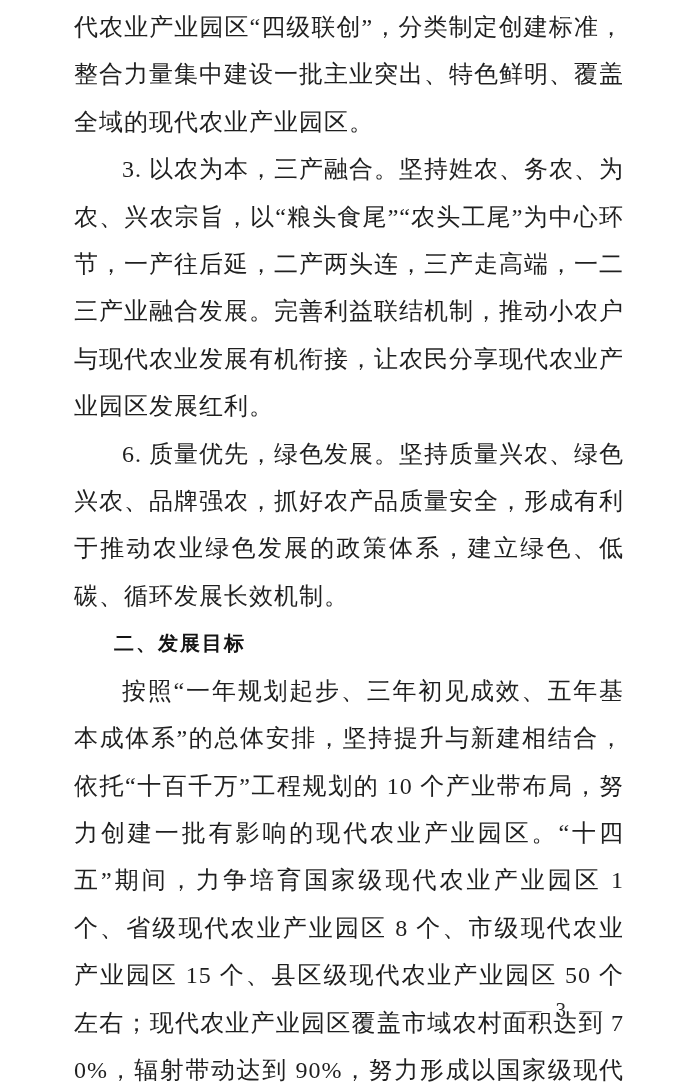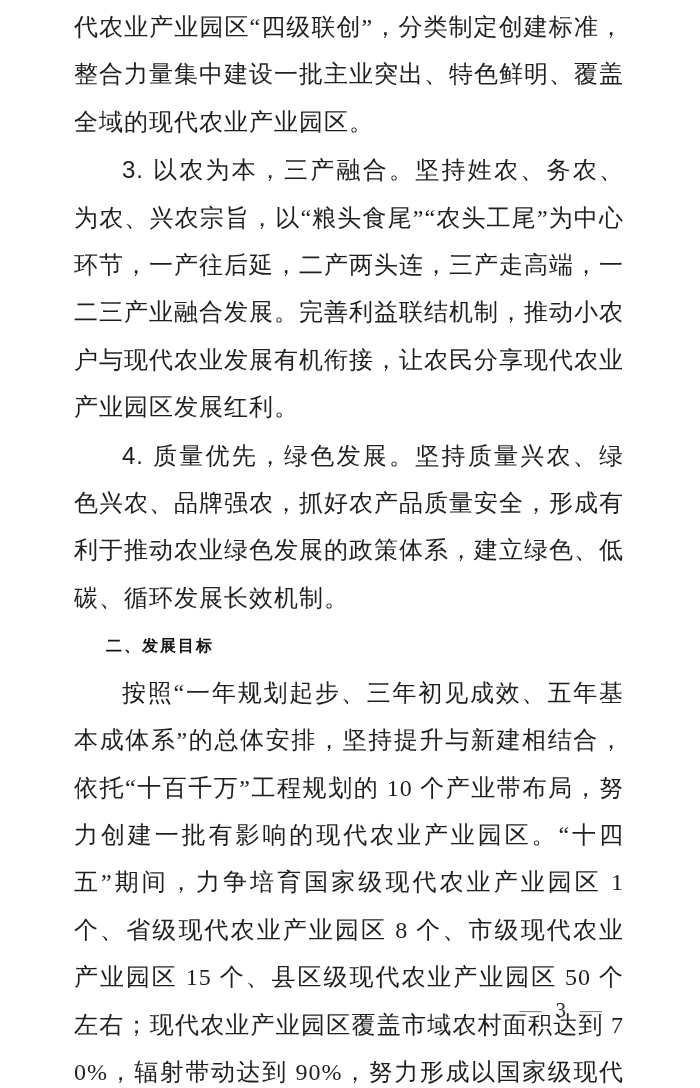--- a/index.html
+++ b/index.html
@@ -24,27 +24,27 @@
   .para {
     margin: 0;
     text-align: justify;
     text-justify: inter-ideograph;
     letter-spacing: 1px;
     word-break: break-all;
   }
   .para.indent { text-indent: 2em; }
   .item-lead {
     
-    font-family: Liberation Sans, sans-serif;
+    font-family: Liberation Serif, serif;
   }
   .section-heading {
     margin: 0;
     font-family: "Liberation Sans", "DejaVu Sans", sans-serif;
     font-weight: bold;
-    font-size: 16px;
+    font-size: 20px;
     line-height: 47.4px;
     letter-spacing: 2px;
     text-indent: 2em;
     color: #141414;
   }
   .page-footer {
     position: absolute;
     right: 34px;
     top: 996px;
     font-size: 21px;
@@ -65,21 +65,21 @@
 </style>
 </head>
 <body>
 
 <div class="page">
 
   <p class="para">代农业产业园区“四级联创”，分类制定创建标准，整合力量集中建设一批主业突出、特色鲜明、覆盖全域的现代农业产业园区。</p>
 
   <p class="para indent"><span class="item-lead">3. 以农为本，三产融合。</span><span>坚持姓农、务农、为农、兴农宗旨，以“粮头食尾”“农头工尾”为中心环节，一产往后延，二产两头连，三产走高端，一二三产业融合发展。完善利益联结机制，推动小农户与现代农业发展有机衔接，让农民分享现代农业产业园区发展红利。</span></p>
 
-  <p class="para indent"><span class="item-lead">4. 质量优先，绿色发展。</span><span>坚持质量兴农、绿色兴农、品牌强农，抓好农产品质量安全，形成有利于推动农业绿色发展的政策体系，建立绿色、低碳、循环发展长效机制。</span></p>
+  <p class="para indent"><span class="item-lead">6. 质量优先，绿色发展。</span><span>坚持质量兴农、绿色兴农、品牌强农，抓好农产品质量安全，形成有利于推动农业绿色发展的政策体系，建立绿色、低碳、循环发展长效机制。</span></p>
 
   <h2 class="section-heading">二、发展目标</h2>
 
   <p class="para indent">按照“一年规划起步、三年初见成效、五年基本成体系”的总体安排，坚持提升与新建相结合，依托“十百千万”工程规划的 10 个产业带布局，努力创建一批有影响的现代农业产业园区。“十四五”期间，力争培育国家级现代农业产业园区 1 个、省级现代农业产业园区 8 个、市级现代农业产业园区 15 个、县区级现代农业产业园区 50 个左右；现代农业产业园区覆盖市域农村面积达到 70%，辐射带动达到 90%，努力形成以国家级现代农业产业园区为龙头、省级现代农业产业园区为骨干、市级现代农业产业园区为支撑、县区级现代农业产业园区为基础的全域现代</p>
 
   <div class="page-footer">
     <span class="dash">—</span>
     <span class="num">3</span>
     <span class="dash">—</span>
   </div>

